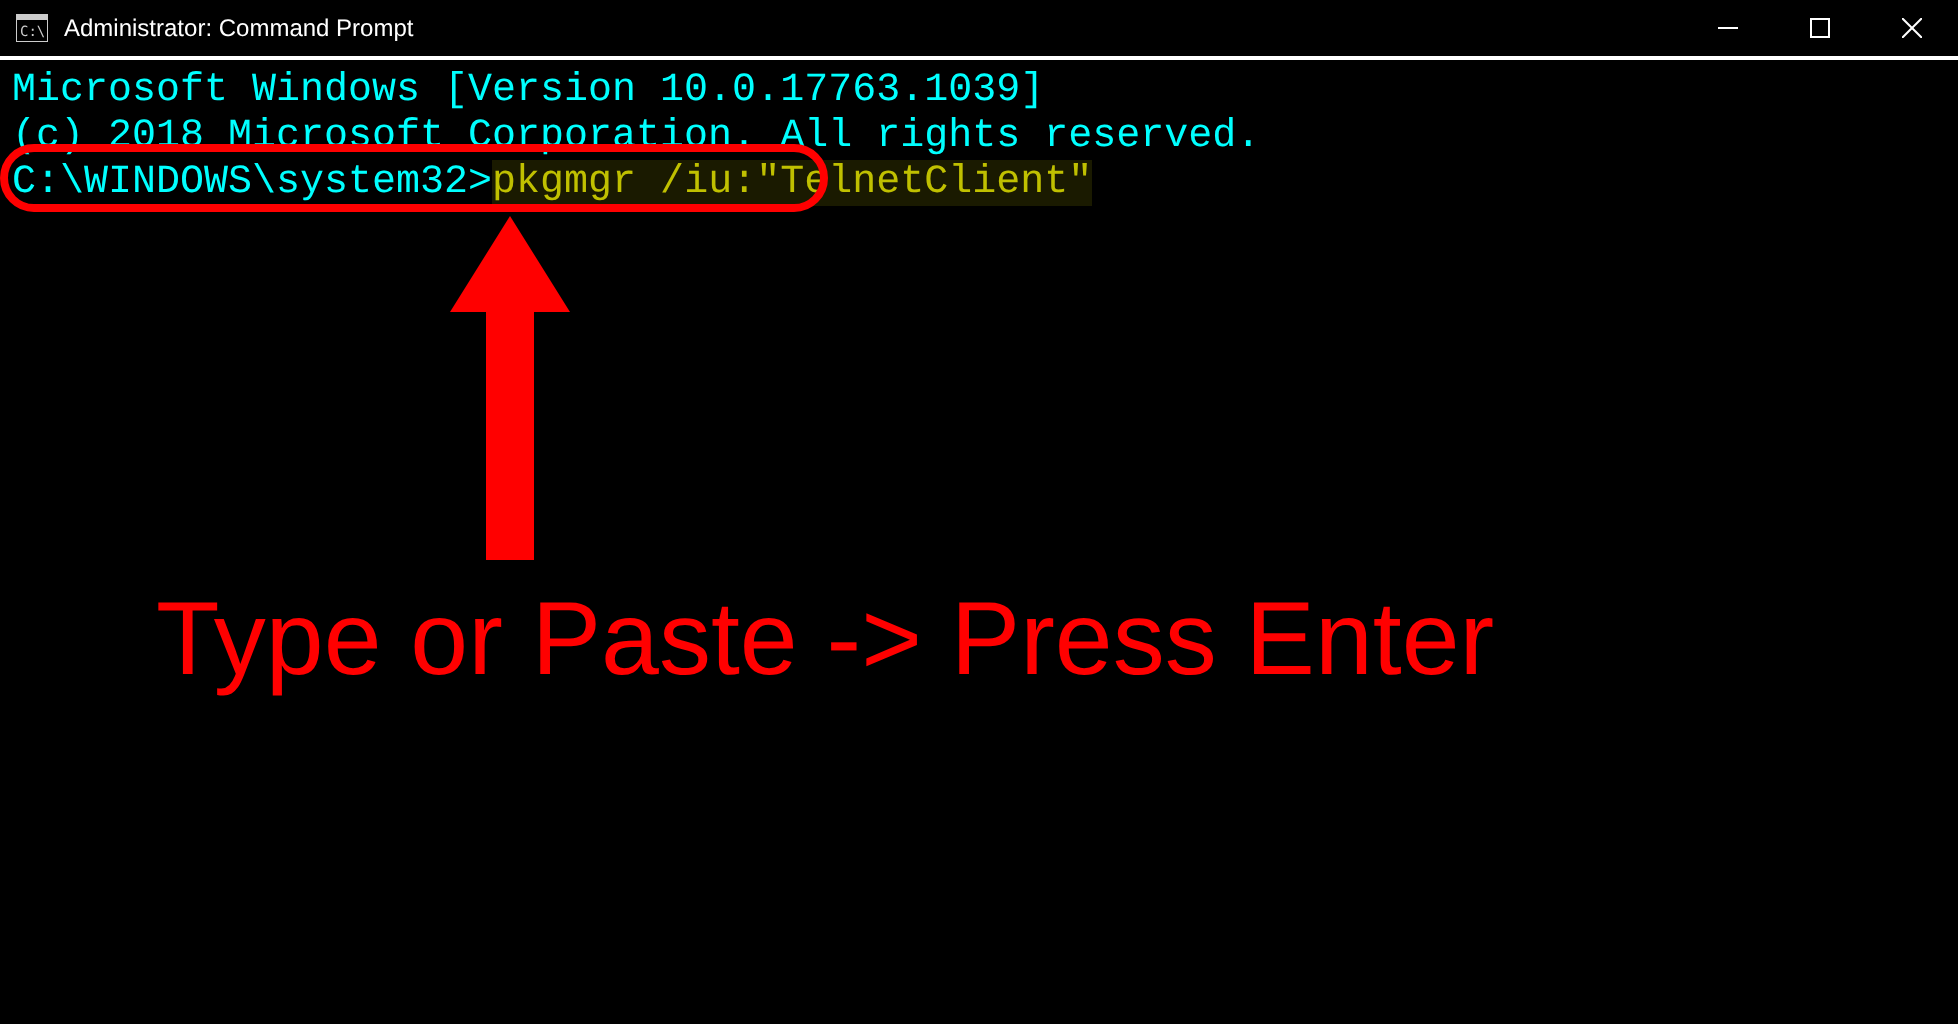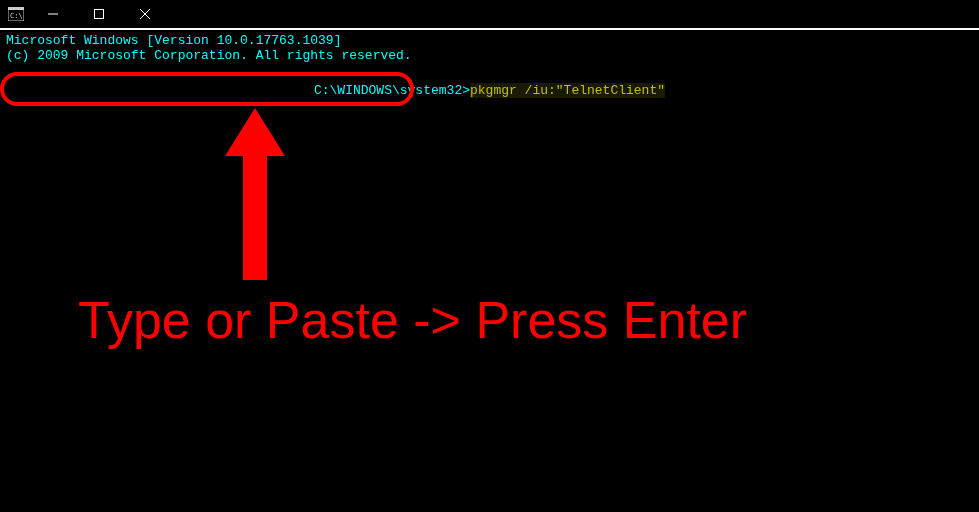--- a/index.html
+++ b/index.html
@@ -43,32 +43,31 @@
     display: flex;
     align-items: center;
     justify-content: center;
     color: #fff;
     font-size: 10px;
   }
   .window-btn svg { display: block; }
   .close-btn { width: 46px; }
   .terminal {
     padding: 4px 6px;
-    font-size: 13px;
+    font-size: 20px;
     line-height: 1.15;
     color: #0ff;
     font-family: Consolas, 'Courier New', monospace;
     background: #000;
   }
   .line1, .line2 { color: #00ffff; white-space: pre; }
   .prompt-line {
-    margin-top: 20px;
+    margin-top: 0;
     position: relative;
     white-space: pre;
-    text-align: center;
   }
   .prompt-path { color: #00ffff; }
   .prompt-cmd { color: #c0c000; background: rgba(128,128,0,0.2); }
   .red-oval {
     position: absolute;
     left: 0px;
     top: 72px;
     width: 414px;
     height: 34px;
     border: 4px solid #ff0000;
@@ -95,20 +94,21 @@
 <body>
 
 <div class="titlebar">
   <div class="titlebar-icon">
     <svg width="16" height="14" viewBox="0 0 16 14">
       <rect x="0" y="0" width="16" height="14" fill="#000" stroke="#ccc" stroke-width="1"></rect>
       <rect x="0" y="0" width="16" height="3" fill="#ccc"></rect>
       <text x="2" y="11" font-size="7" fill="#ccc" font-family="monospace">C:\</text>
     </svg>
   </div>
+  <div class="titlebar-title">Administrator: Command Prompt</div>
   <div class="window-controls">
     <div class="window-btn">
       <svg width="10" height="10" viewBox="0 0 10 10">
           <line x1="0" y1="5" x2="10" y2="5" stroke="#fff" stroke-width="1"></line>
         </svg>
     </div>
     <div class="window-btn">
       <svg width="10" height="10" viewBox="0 0 10 10">
           <rect x="0.5" y="0.5" width="9" height="9" fill="none" stroke="#fff" stroke-width="1"></rect>
         </svg>
@@ -117,21 +117,21 @@
       <svg width="10" height="10" viewBox="0 0 10 10">
           <line x1="0" y1="0" x2="10" y2="10" stroke="#fff" stroke-width="1"></line>
           <line x1="10" y1="0" x2="0" y2="10" stroke="#fff" stroke-width="1"></line>
         </svg>
     </div>
   </div>
 </div>
 
 <div class="terminal">
   <div class="line1">Microsoft Windows [Version 10.0.17763.1039]</div>
-  <div class="line2">(c) 2009 Microsoft Corporation. All rights reserved.</div>
+  <div class="line2">(c) 2018 Microsoft Corporation. All rights reserved.</div>
   <div class="prompt-line"><span class="prompt-path">C:\WINDOWS\system32&gt;</span><span class="prompt-cmd">pkgmgr /iu:"TelnetClient"</span></div>
 </div>
 
 <div class="red-oval"></div>
 
 <svg class="red-arrow" width="60" height="172">
   <polygon points="30,0 60,48 42,48 42,172 18,172 18,48 0,48" fill="#ff0000"></polygon>
 </svg>
 
 <div class="annotation-text">Type or Paste -&gt; Press Enter</div>

